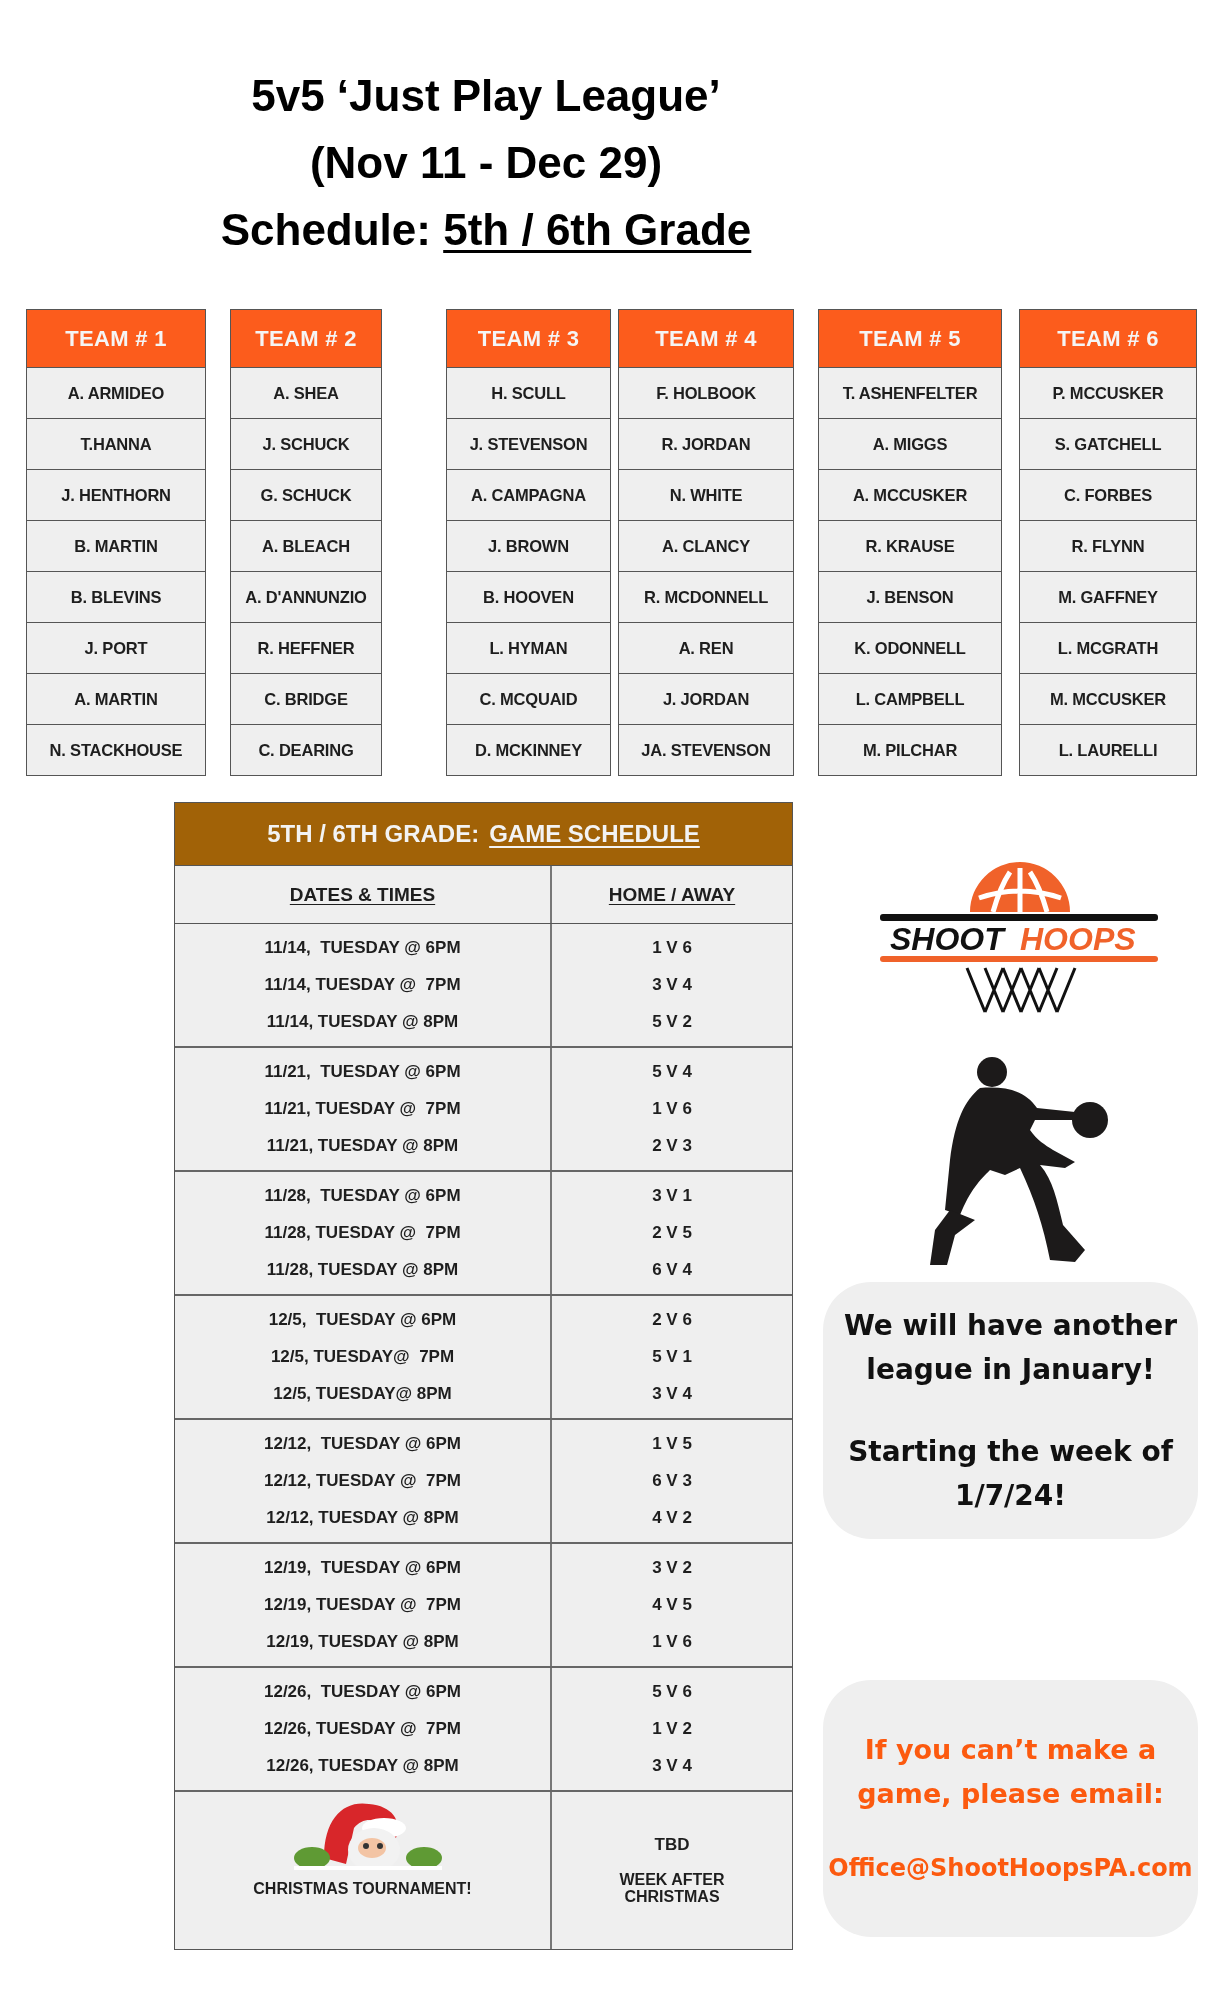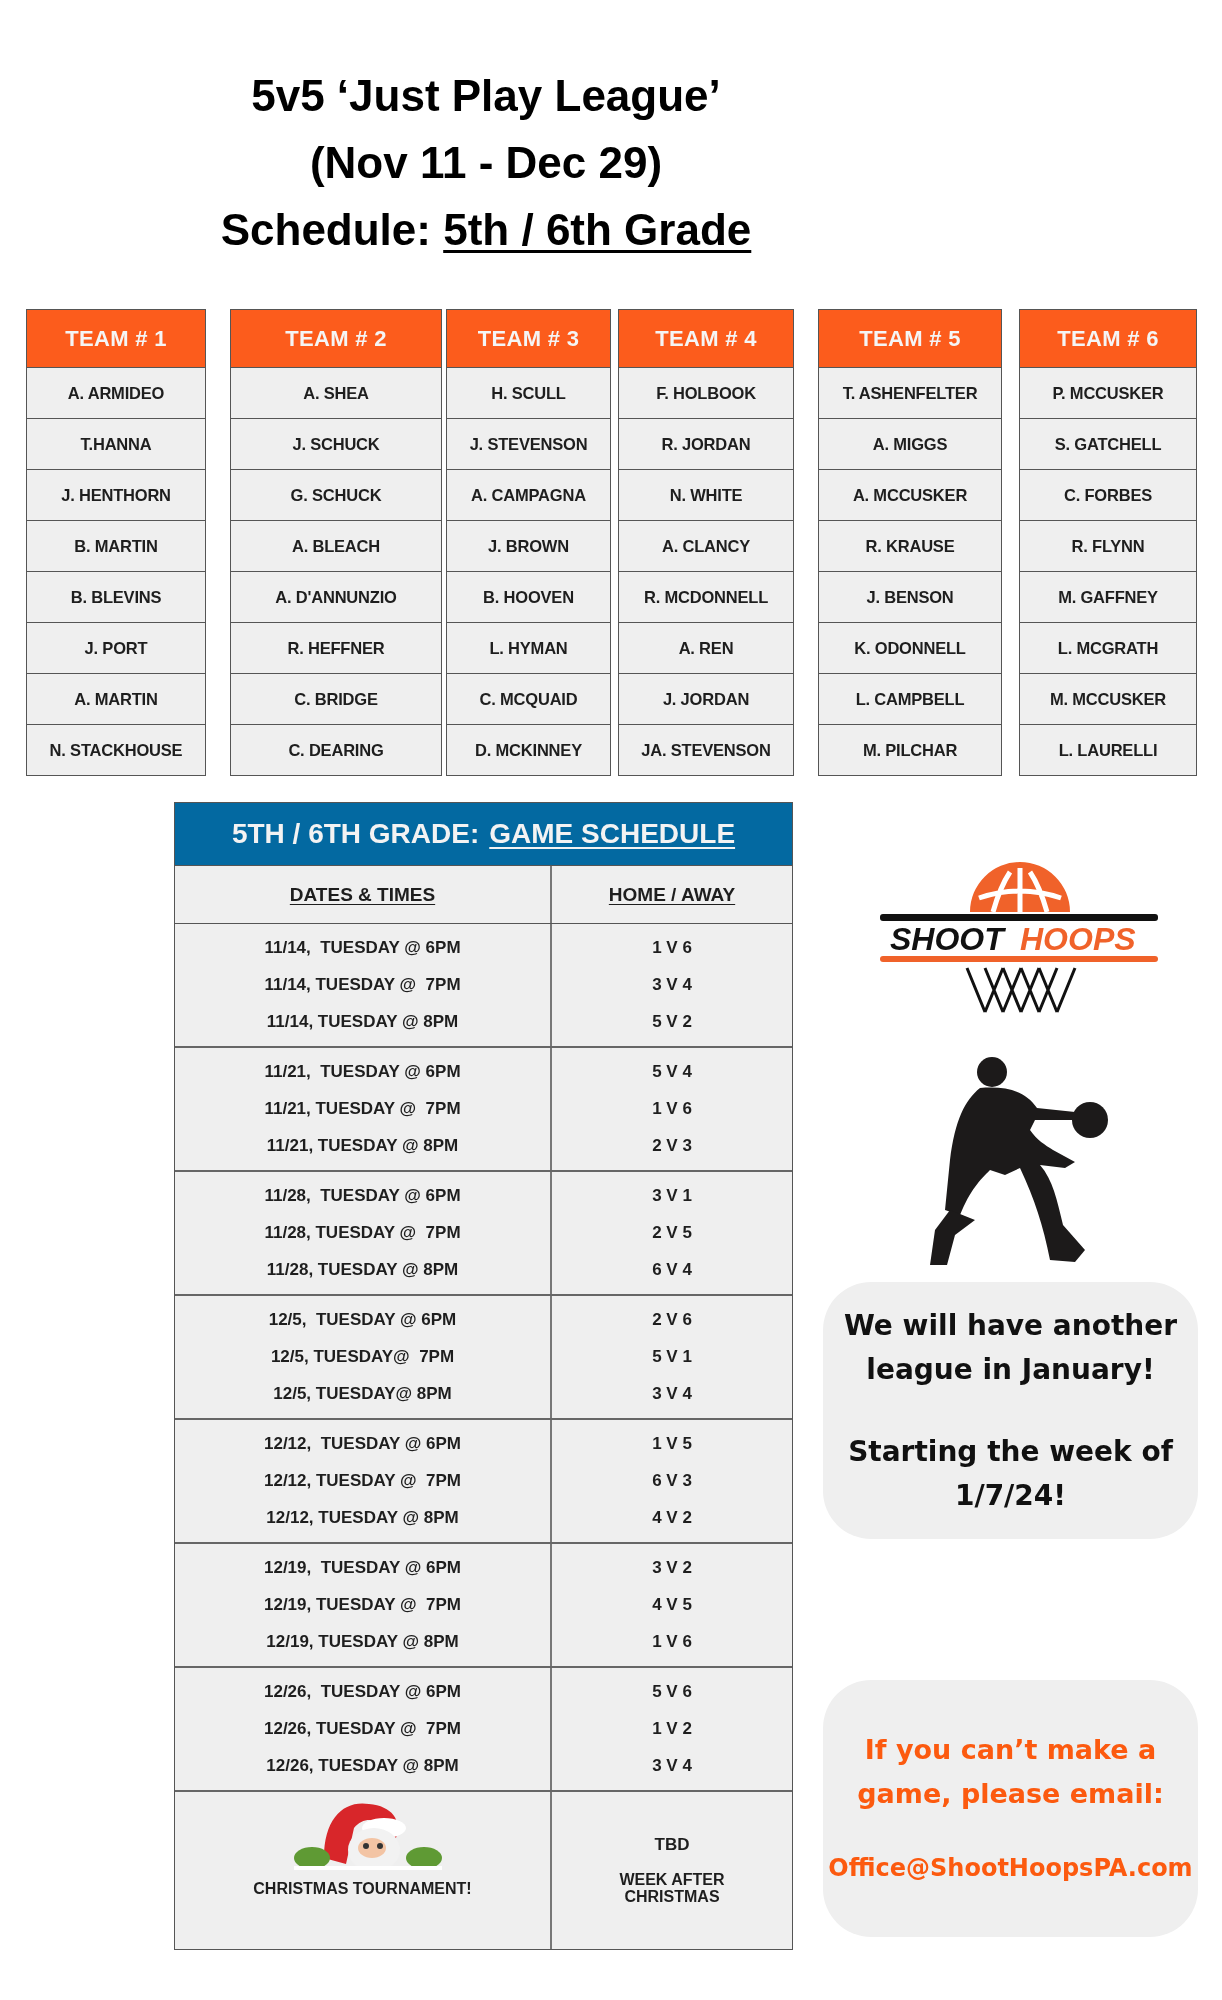--- a/index.html
+++ b/index.html
@@ -11,21 +11,21 @@
   .title .u { text-decoration:underline; text-decoration-thickness:3px; text-underline-offset:5px; }
 
   .team { position:absolute; top:309px; border:1px solid #555; background:#efefef; box-sizing:border-box; }
   .team-head { height:57px; background:#fc5c1c; color:#f5f5f5; font-weight:bold; font-size:22px;
                display:flex; align-items:center; justify-content:center; border-bottom:1px solid #555; letter-spacing:0.3px; }
   .team-row { height:50px; border-bottom:1px solid #555; display:flex; align-items:center; justify-content:center;
               font-weight:bold; font-size:16.5px; color:#1e1e1e; white-space:nowrap; letter-spacing:-0.2px; }
   .team-row:last-child { border-bottom:none; }
 
   .sched { position:absolute; left:174px; top:802px; width:619px; border:1px solid #555; box-sizing:border-box; background:#efefef; }
-  .sched-head { height:62px; background:#0369a1; color:#f3f3f3; font-weight:bold; font-size:28px;
+  .sched-head { height:62px; background:#a16207; color:#f3f3f3; font-weight:bold; font-size:24px;
                 display:flex; align-items:center; justify-content:center; border-bottom:1px solid #555; }
   .sched-head .u { text-decoration:underline; text-underline-offset:4px; margin-left:10px; }
   .sched-cols { display:flex; height:57px; border-bottom:1px solid #555; }
   .col-left { width:377px; border-right:2px solid #777; box-sizing:border-box; display:flex; align-items:center; justify-content:center; }
   .col-right { flex:1; display:flex; align-items:center; justify-content:center; }
   .colhead { font-weight:bold; font-size:19px; text-decoration:underline; text-underline-offset:3px; color:#1e1e1e; }
   .group { display:flex; height:124px; border-bottom:2px solid #666; box-sizing:border-box; }
   .group .col-left, .group .col-right { flex-direction:column; }
   .line { height:37px; display:flex; align-items:center; font-weight:bold; font-size:17px; color:#1e1e1e; white-space:pre; }
   .xmas { display:flex; height:157px; }
@@ -59,21 +59,21 @@
       <div class="team-head">TEAM # 1</div>
       <div class="team-row">A. ARMIDEO</div>
       <div class="team-row">T.HANNA</div>
       <div class="team-row">J. HENTHORN</div>
       <div class="team-row">B. MARTIN</div>
       <div class="team-row">B. BLEVINS</div>
       <div class="team-row">J. PORT</div>
       <div class="team-row">A. MARTIN</div>
       <div class="team-row">N. STACKHOUSE</div>
     </div>
-    <div class="team" style="left: 230px; width: 212px;">
+    <div class="team" style="left: 230px; width: 152px;">
       <div class="team-head">TEAM # 2</div>
       <div class="team-row">A. SHEA</div>
       <div class="team-row">J. SCHUCK</div>
       <div class="team-row">G. SCHUCK</div>
       <div class="team-row">A. BLEACH</div>
       <div class="team-row">A. D'ANNUNZIO</div>
       <div class="team-row">R. HEFFNER</div>
       <div class="team-row">C. BRIDGE</div>
       <div class="team-row">C. DEARING</div>
     </div>

